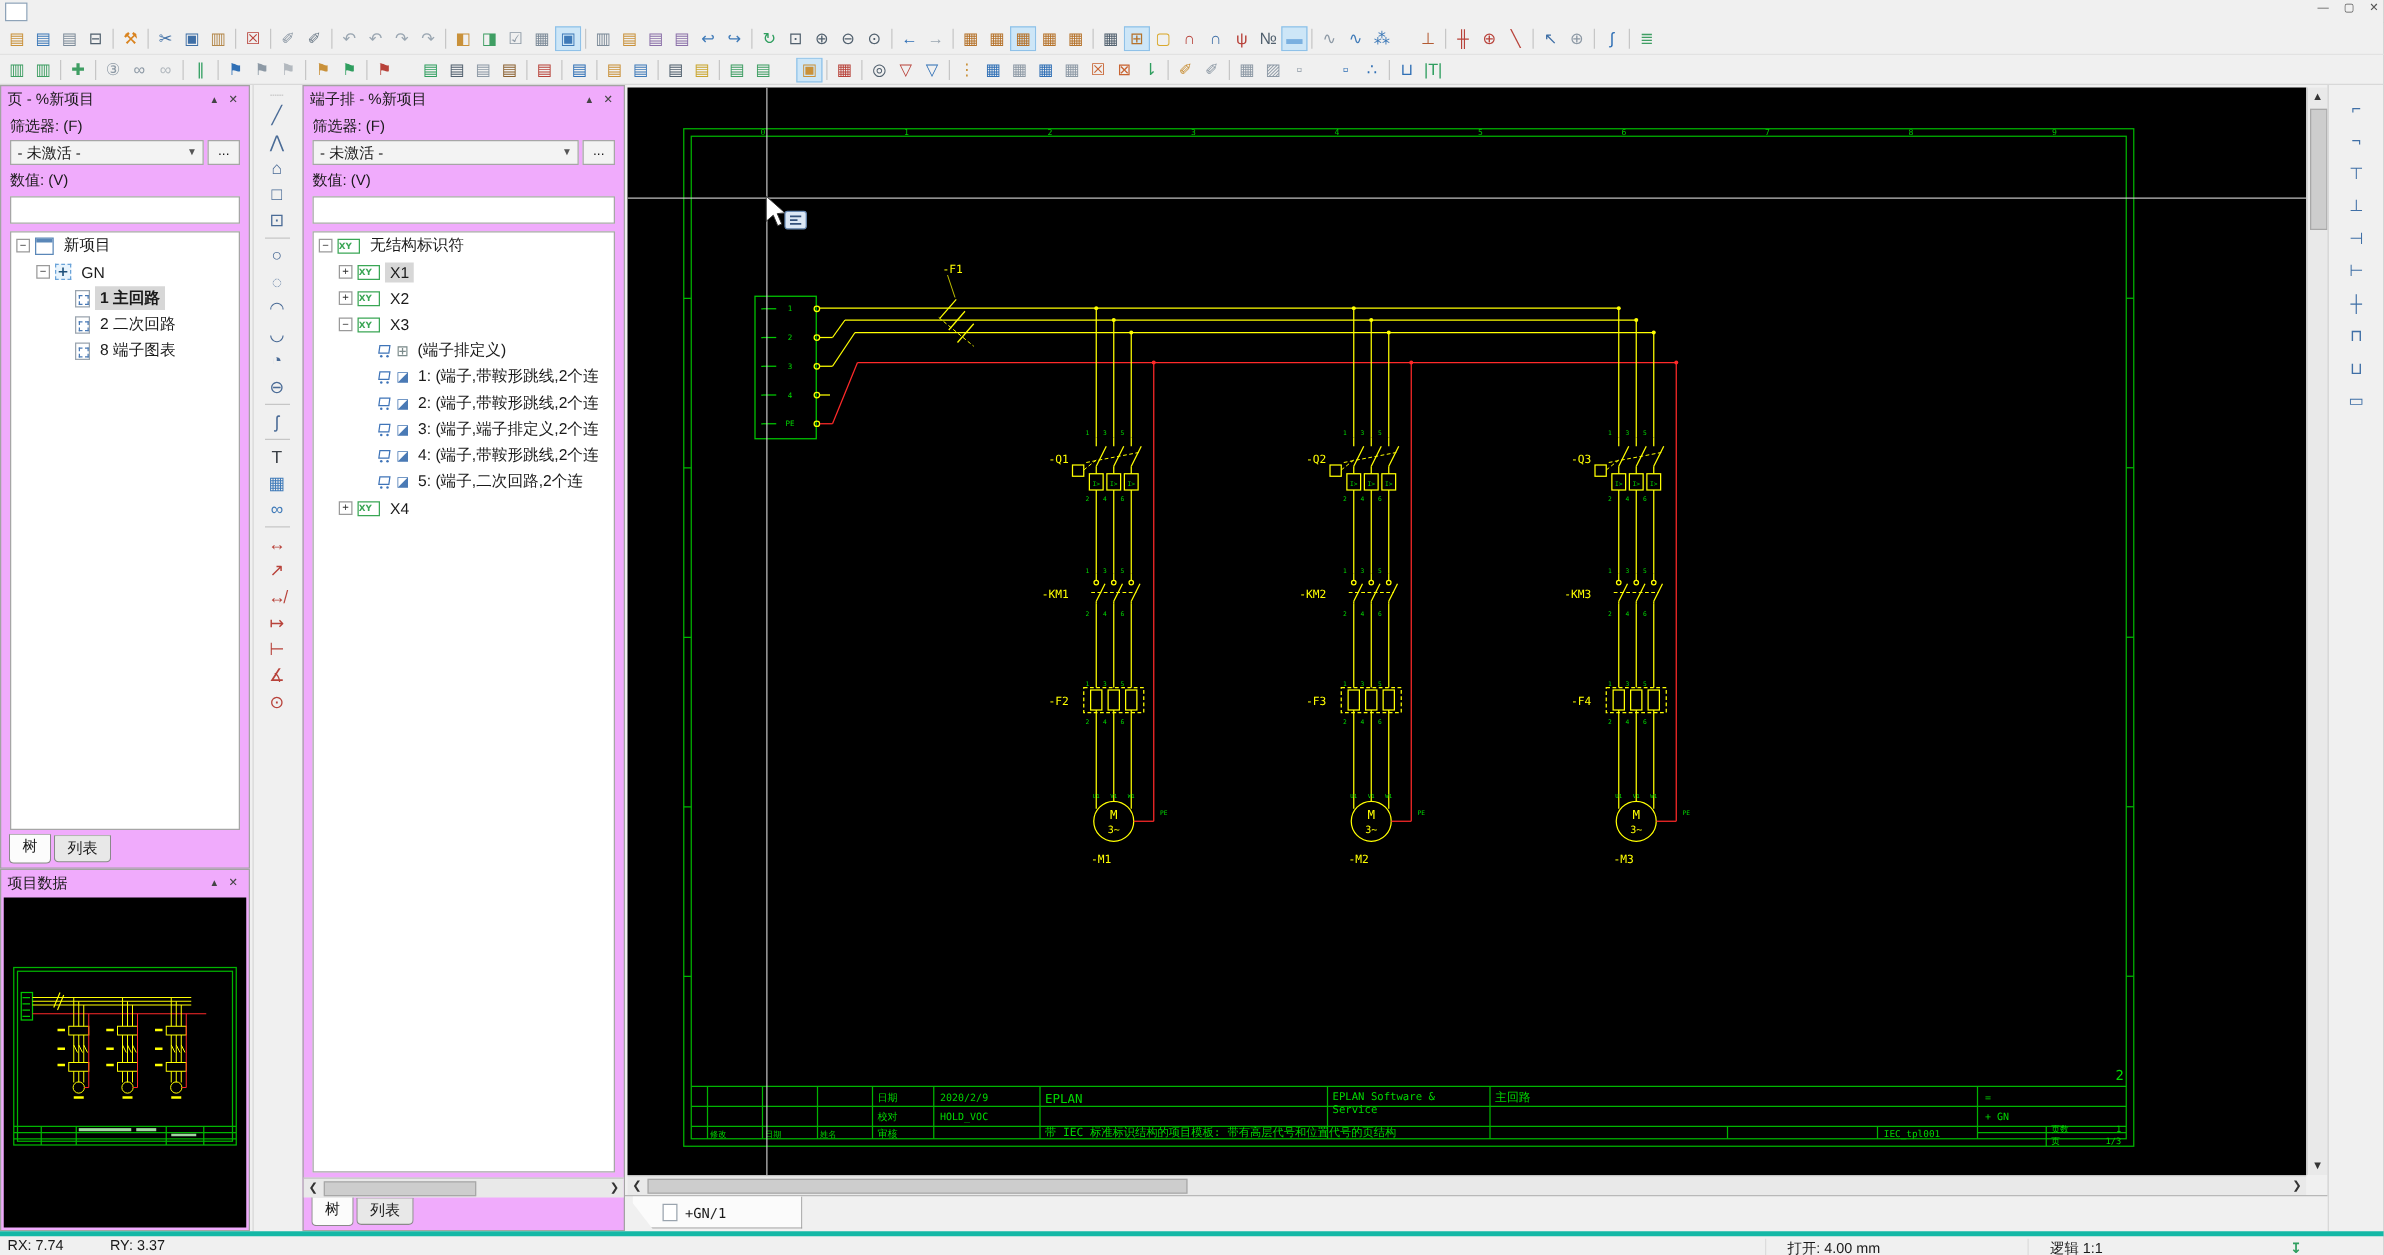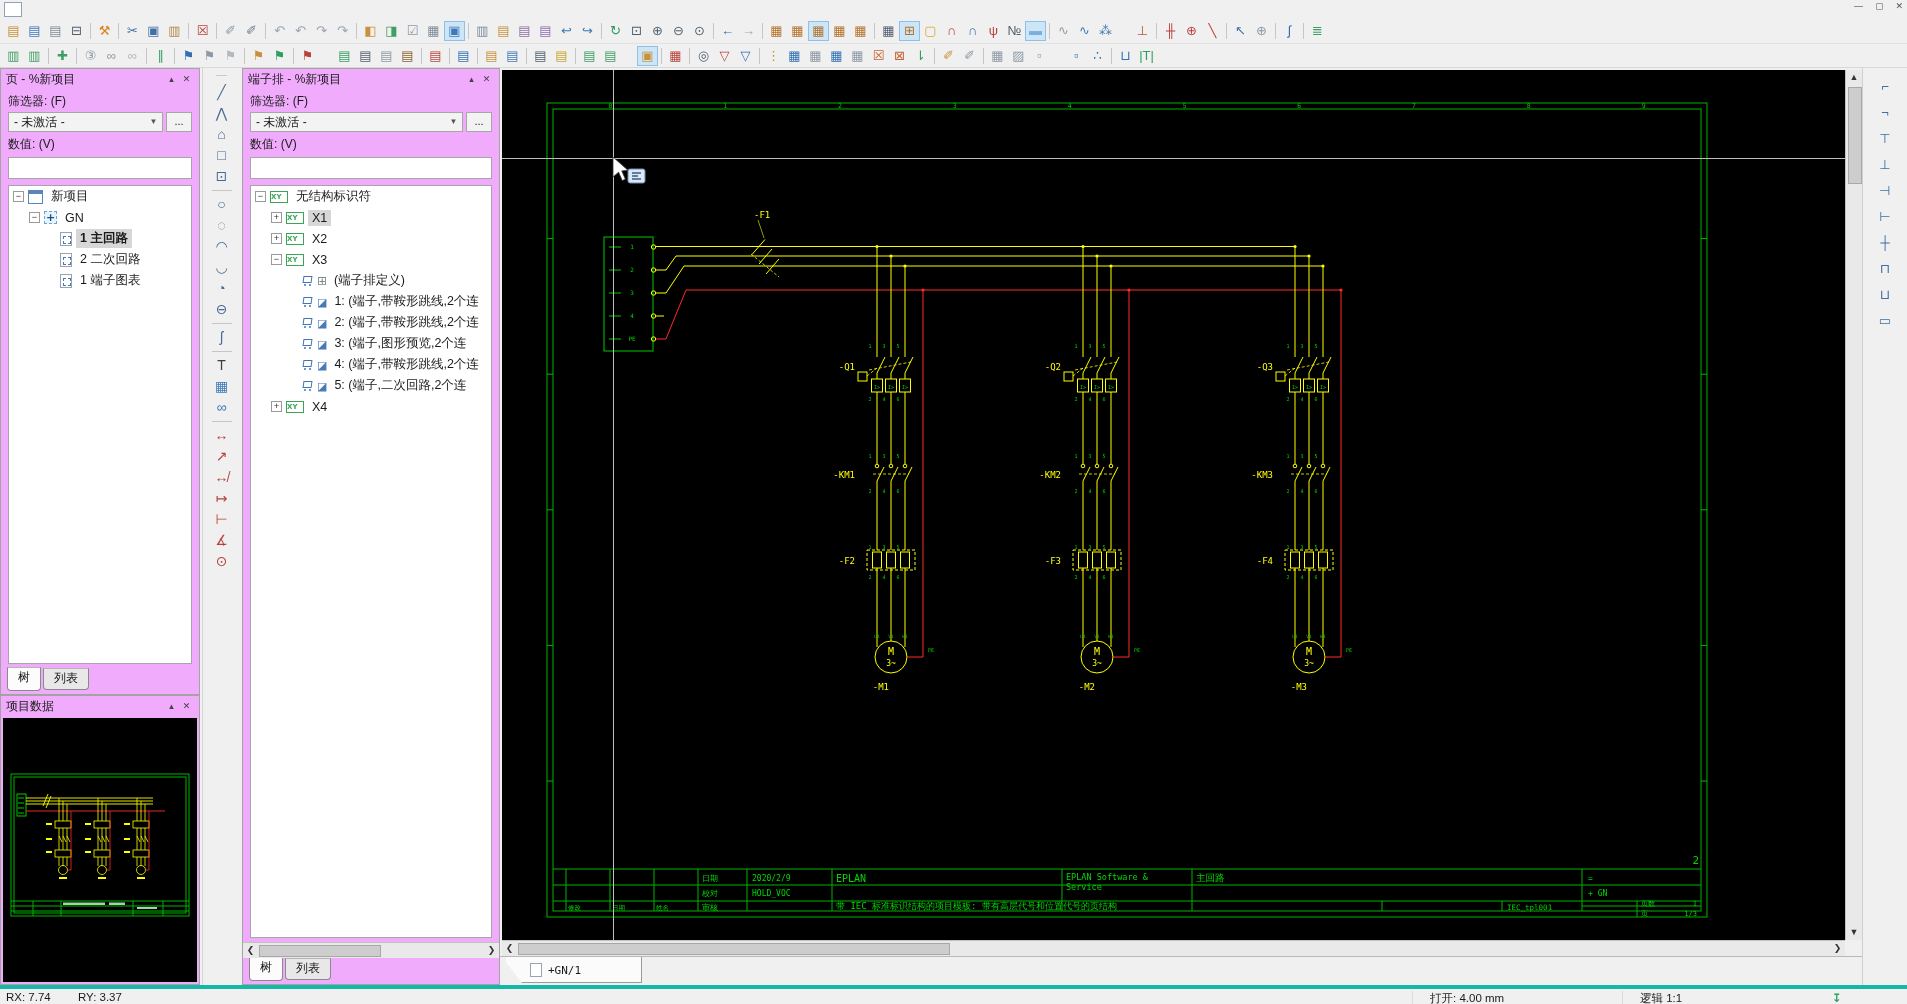--- a/index.html
+++ b/index.html
@@ -274,21 +274,21 @@
         <span class="lbl">1 主回路</span>
       </div>
       <div class="trow" style="padding-left: 36px;">
         <span class="exp none"></span>
         <span class="ic-page"></span>
         <span class="lbl">2 二次回路</span>
       </div>
       <div class="trow" style="padding-left: 36px;">
         <span class="exp none"></span>
         <span class="ic-page"></span>
-        <span class="lbl">1 端子图表</span>
+        <span class="lbl">8 端子图表</span>
       </div>
     </div>
   <div class="tabsrow" id="pagestabs">
       <div class="btab active">树</div>
       <div class="btab">列表</div>
     </div>
 </div>
 
 <div class="panel" style="left:0;top:695px;width:200px;height:290px">
   <div class="ptitle">
@@ -479,21 +479,21 @@
       <div class="trow" style="padding-left: 36px;">
         <span class="exp none"></span>
         <span class="ic-cart"></span>
         <span class="ic-cube">◪</span>
         <span class="lbl">2: (端子,带鞍形跳线,2个连</span>
       </div>
       <div class="trow" style="padding-left: 36px;">
         <span class="exp none"></span>
         <span class="ic-cart"></span>
         <span class="ic-cube">◪</span>
-        <span class="lbl">3: (端子,图形预览,2个连</span>
+        <span class="lbl">3: (端子,端子排定义,2个连</span>
       </div>
       <div class="trow" style="padding-left: 36px;">
         <span class="exp none"></span>
         <span class="ic-cart"></span>
         <span class="ic-cube">◪</span>
         <span class="lbl">4: (端子,带鞍形跳线,2个连</span>
       </div>
       <div class="trow" style="padding-left: 36px;">
         <span class="exp none"></span>
         <span class="ic-cart"></span>
@@ -901,19 +901,19 @@
   </div>
 <div id="tabbar" class="abs">
   <div id="sheettab">
     <span class="pgico"></span>
     <span class="lbl">+GN/1</span>
   </div>
 </div>
 
 <div id="statusbar" class="abs">
   <span style="left:6px">RX: 7.74</span>
-  <span style="left:78px">RY: 3.37</span>
+  <span style="left:88px">RY: 3.37</span>
   <span class="ssep" style="left:1412px"></span>
   <span style="left:1430px">打开: 4.00 mm</span>
   <span class="ssep" style="left:1622px"></span>
   <span style="left:1640px">逻辑 1:1</span>
   <span style="left:1832px;color:#2f9e5f;font-weight:bold">↧</span>
 </div>
 
 </body></html>

